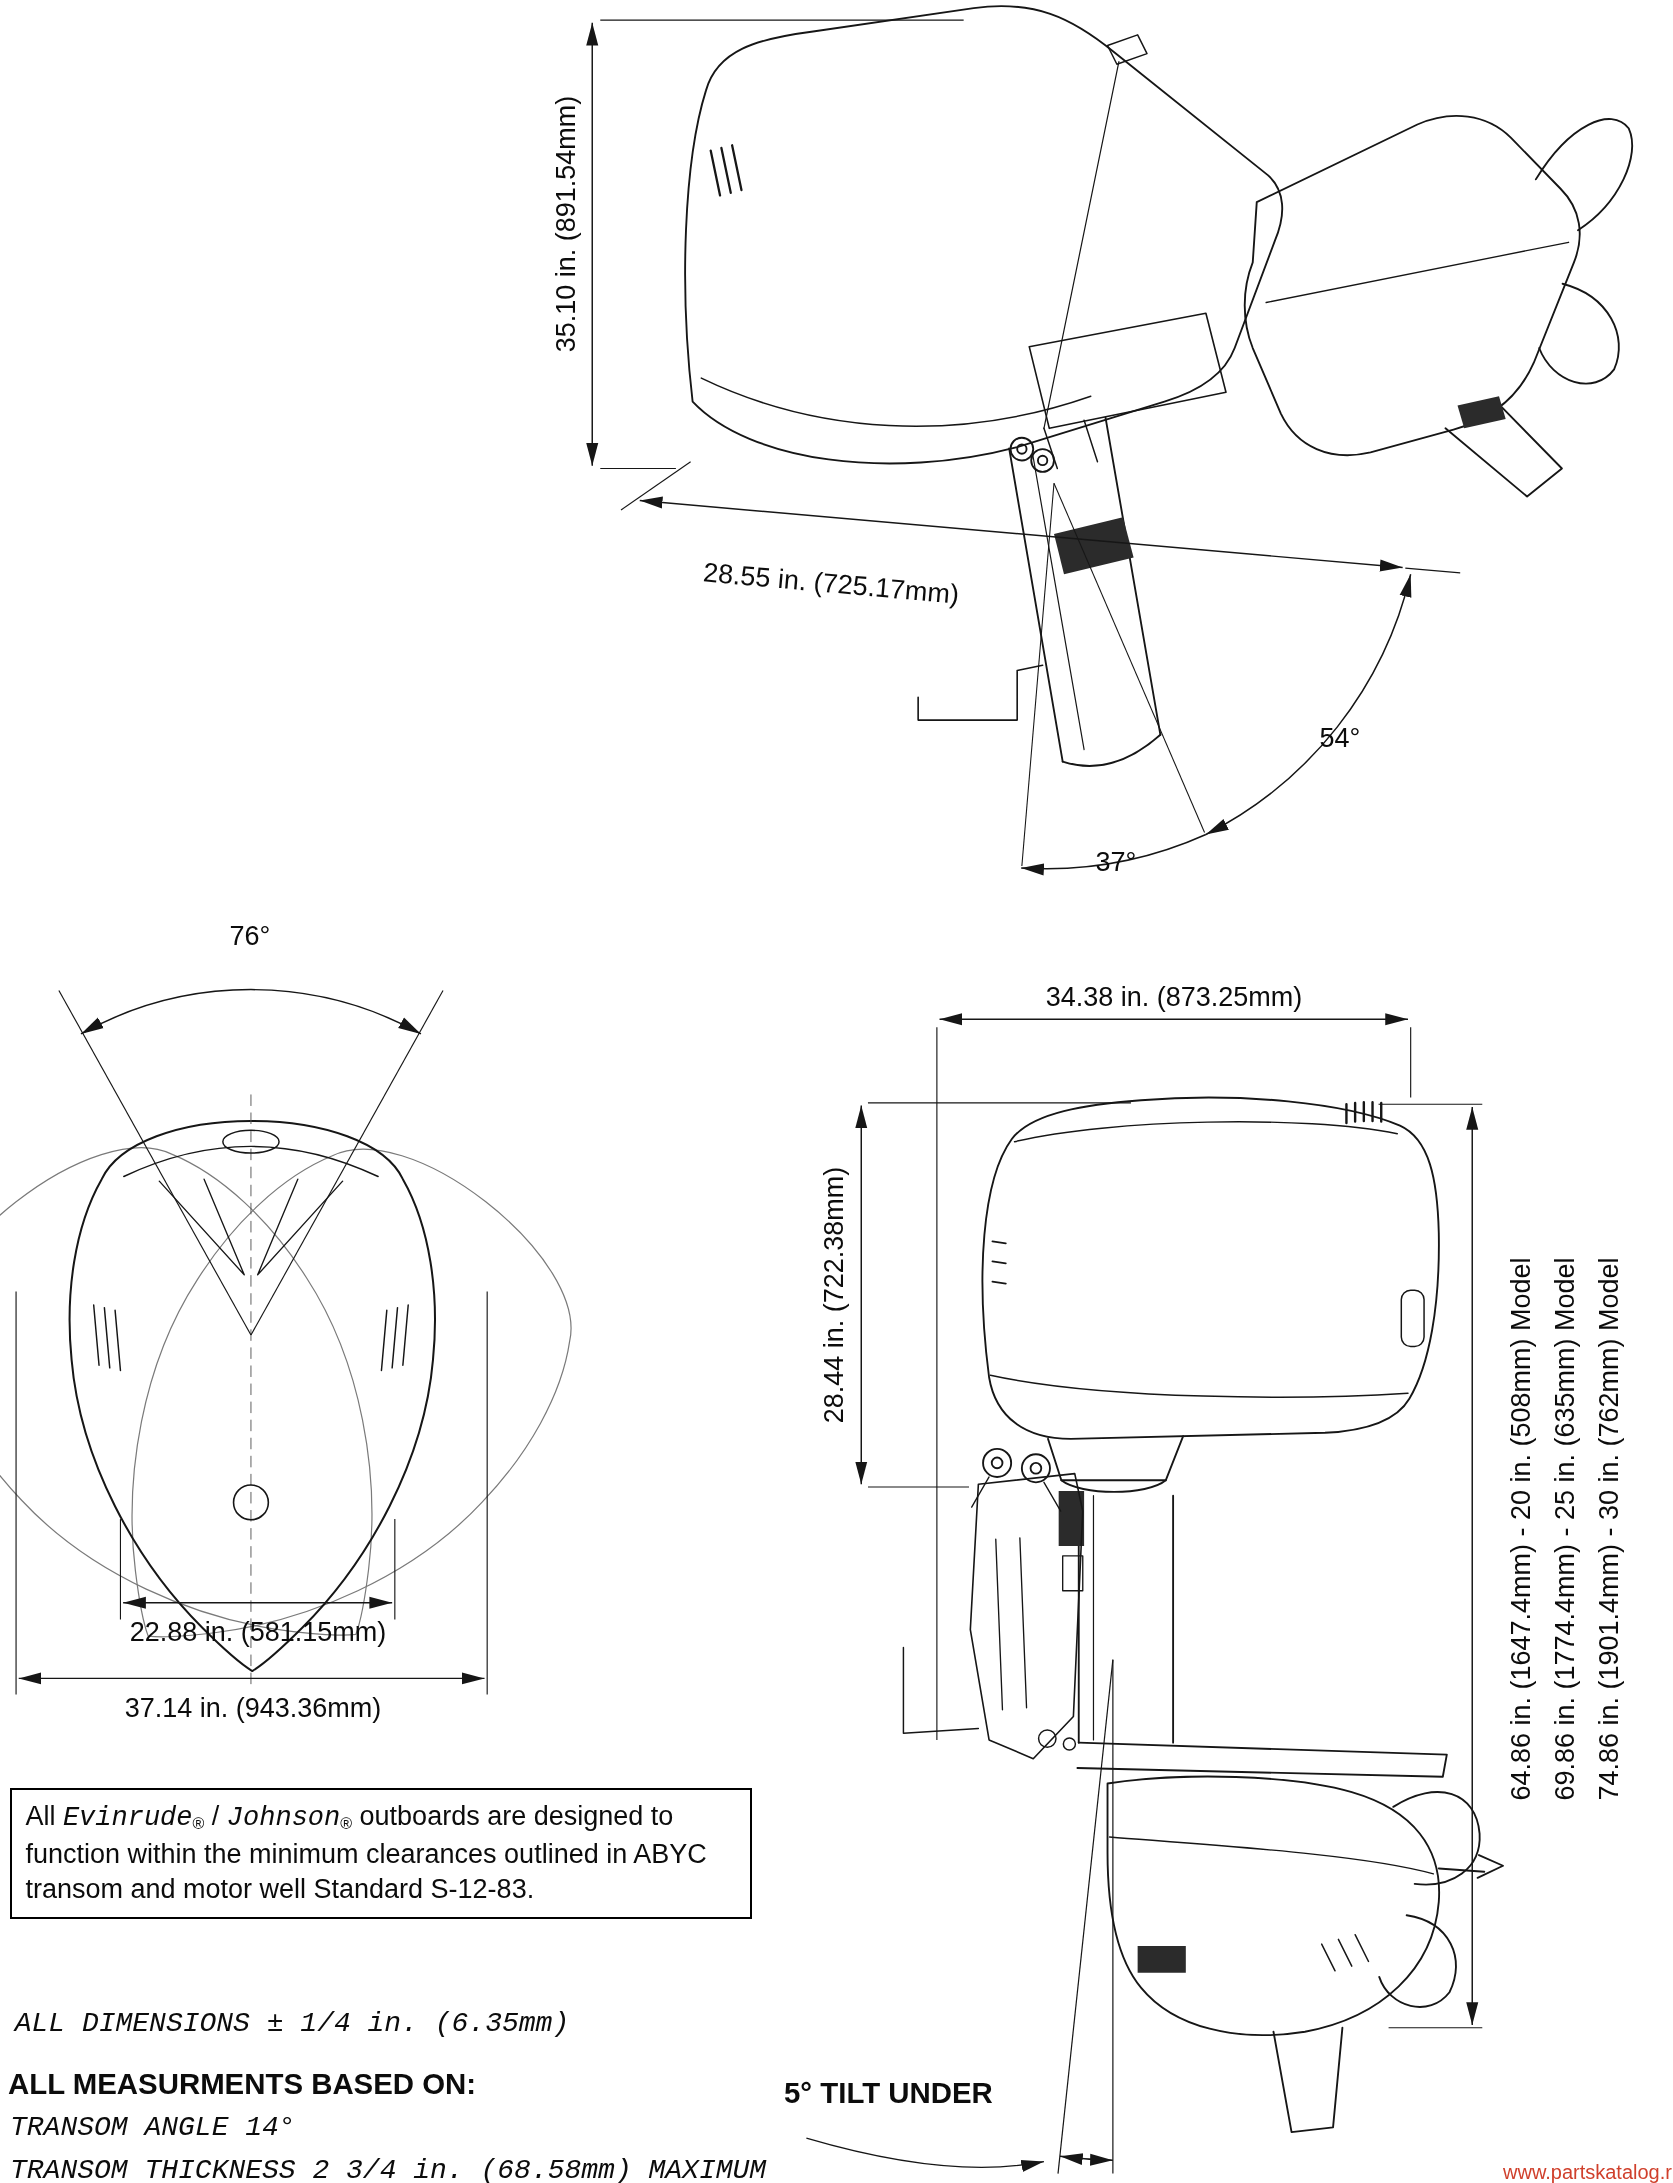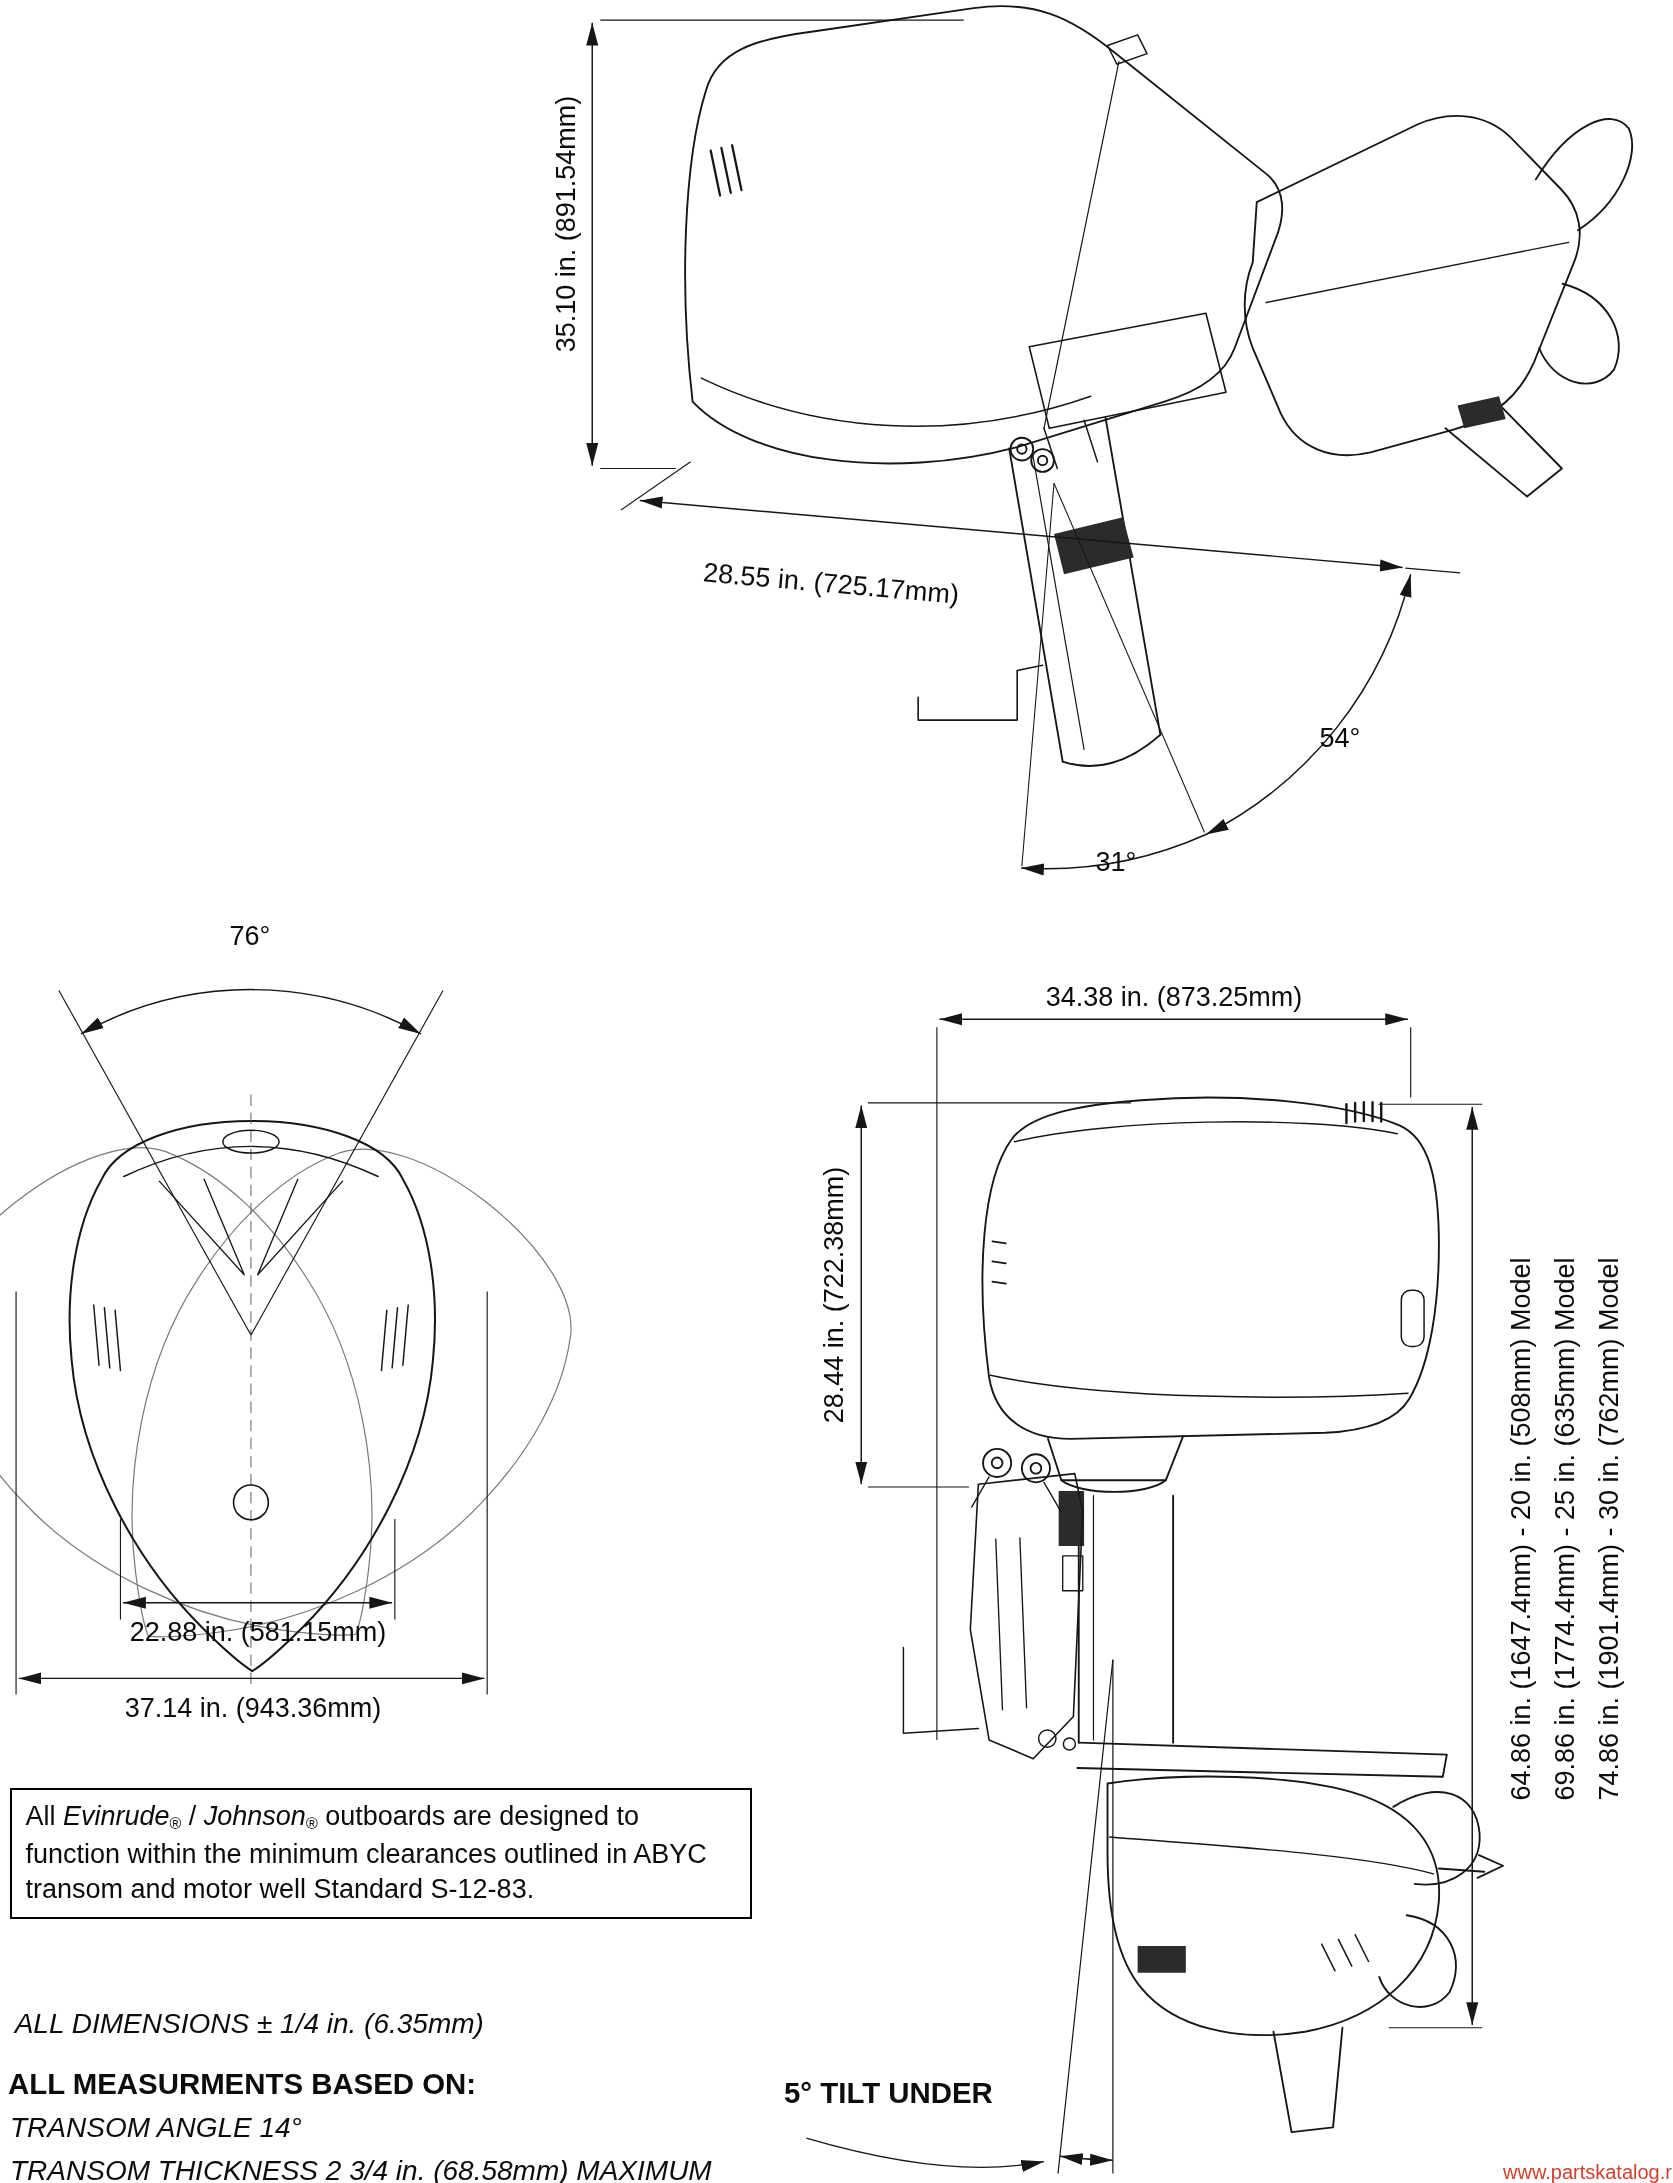--- a/index.html
+++ b/index.html
@@ -3,21 +3,21 @@
 <meta charset="utf-8">
 <style>
   html,body{margin:0;padding:0;background:#fff;}
   .page{position:relative;width:1673px;height:2183px;background:#ffffff;overflow:hidden;
         font-family:"Liberation Sans",sans-serif;color:#0c0c0c;}
   svg{position:absolute;left:0;top:0;}
   .lbl{position:absolute;font-size:27px;white-space:nowrap;transform:translate(-50%,-50%);}
   .rot{transform:translate(-50%,-50%) rotate(-90deg);}
   .tilt5{transform:translate(-50%,-50%) rotate(5deg);}
   .b{font-weight:bold;}
-  .i{font-style:italic;}
+  .i{font-style:italic;font-family:Liberation Mono, monospace;}
   .blk{position:absolute;white-space:nowrap;}
   .pt-title{font-size:29.4px;font-weight:bold;}
   .pt-line{font-size:29px;font-style:italic;margin-top:14.7px;}
   .notebox{position:absolute;left:10px;top:1788px;width:742px;border:2px solid #000;
            padding:9.4px 13.4px;font-size:27px;line-height:35px;box-sizing:border-box;}
   .reg{font-size:16px;position:relative;top:4px;}
   .watermark{position:absolute;left:1503px;top:2161px;font-size:20px;color:#d0402c;}
 </style>
 </head>
 <body>
@@ -169,21 +169,21 @@
       <line x1="1663" y1="2480" x2="1663" y2="3248" stroke-width="1.8"></line>
       <line x1="1663" y1="2480" x2="1581" y2="3248" stroke-width="1.8"></line>
       <path d="M1584 3222 A745 745 0 0 0 1663 3228" marker-start="url(#arr)" marker-end="url(#arr)"></path>
       <path d="M1205 3195 Q1420 3258 1560 3230" marker-end="url(#arr)" stroke-width="1.8"></path>
     </g>
   </svg>
 
   <div class="lbl rot" style="left:566px;top:224px;">35.10 in. (891.54mm)</div>
   <div class="lbl tilt5" style="left:831px;top:584px;">28.55 in. (725.17mm)</div>
   <div class="lbl" style="left:1340px;top:738px;text-align:right;">54°</div>
-  <div class="lbl" style="left:1116px;top:862px;">31°</div>
+  <div class="lbl" style="left:1116px;top:862px;">37°</div>
 
 
   <div class="lbl" style="left:250px;top:936px;">76°</div>
   <div class="lbl" style="left:258px;top:1632px;">22.88 in. (581.15mm)</div>
   <div class="lbl" style="left:253px;top:1708px;">37.14 in. (943.36mm)</div>
 
   <div class="lbl" style="left:1174px;top:997px;">34.38 in. (873.25mm)</div>
   <div class="lbl rot" style="left:834px;top:1295px;">28.44 in. (722.38mm)</div>
   <div class="lbl rot" style="left:1521px;top:1529px;">64.86 in. (1647.4mm) - 20 in. (508mm) Model</div>
   <div class="lbl rot" style="left:1565px;top:1529px;">69.86 in. (1774.4mm) - 25 in. (635mm) Model</div>

